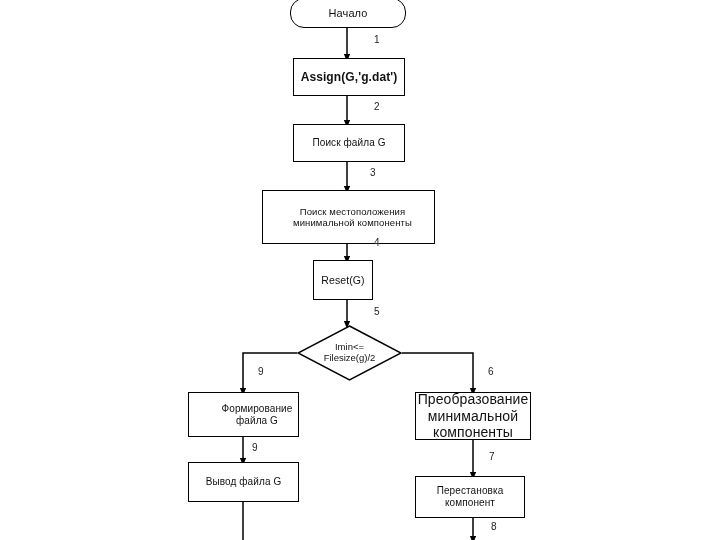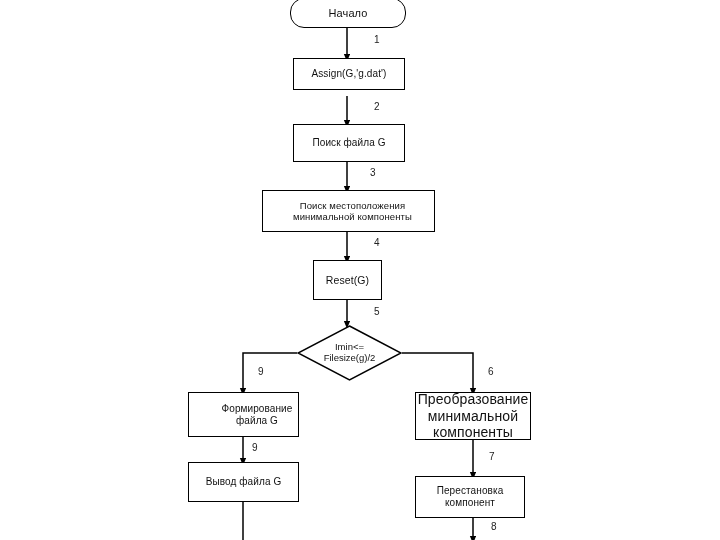--- a/index.html
+++ b/index.html
@@ -101,31 +101,31 @@
         <path d="M 473 440 L 473 476" fill="none" stroke="#000000" stroke-width="1.5" marker-end="url(#arrowhead)"></path>
         <path d="M 473 518 L 473 540" fill="none" stroke="#000000" stroke-width="1.5" marker-end="url(#arrowhead)"></path>
         <path d="M 243 502 L 243 540" fill="none" stroke="#000000" stroke-width="1.5"></path>
       </g>
   </svg>
 
   <div id="nodes-layer">
       <div class="node terminator" style="left: 290px; top: -2px; width: 116px; height: 30px; font-size: 11px;">
         <span class="node-label">Начало</span>
       </div>
-      <div class="node process" style="left: 293px; top: 58px; width: 112px; height: 32px; font-size: 10px;">
+      <div class="node process" style="left: 293px; top: 58px; width: 112px; height: 38px; font-size: 12px; font-weight: bold;">
         <span class="node-label">Assign(G,'g.dat')</span>
       </div>
       <div class="node process" style="left: 293px; top: 124px; width: 112px; height: 38px; font-size: 10px;">
         <span class="node-label">Поиск файла G</span>
       </div>
-      <div class="node process" style="left: 262px; top: 190px; width: 173px; height: 42px; font-size: 9.5px; padding-left: 8px;">
+      <div class="node process" style="left: 262px; top: 190px; width: 173px; height: 54px; font-size: 9.5px; padding-left: 8px;">
         <span class="node-label">Поиск местоположения
 минимальной компоненты</span>
       </div>
-      <div class="node process" style="left: 313px; top: 260px; width: 69px; height: 40px; font-size: 10.5px; text-align: center;">
+      <div class="node process" style="left: 313px; top: 260px; width: 60px; height: 40px; font-size: 10.5px; text-align: center;">
         <span class="node-label">Reset(G)</span>
       </div>
       <div class="diamond-wrap" style="left: 297px; top: 325px; width: 105px; height: 56px;">
         <svg width="105" height="56" viewBox="0 0 105 56" style="position: absolute; left: 0px; top: 0px;">
           <polygon points="52.5,1 104,28 52.5,55 1,28" fill="#ffffff" stroke="#000000" stroke-width="1.5"></polygon>
         </svg>
         <div class="diamond-text" style="font-size: 9.5px;">Imin&lt;=
 Filesize(g)/2</div>
       </div>
       <div class="node process" style="left: 188px; top: 392px; width: 111px; height: 45px; font-size: 10px; padding-left: 27px;">

